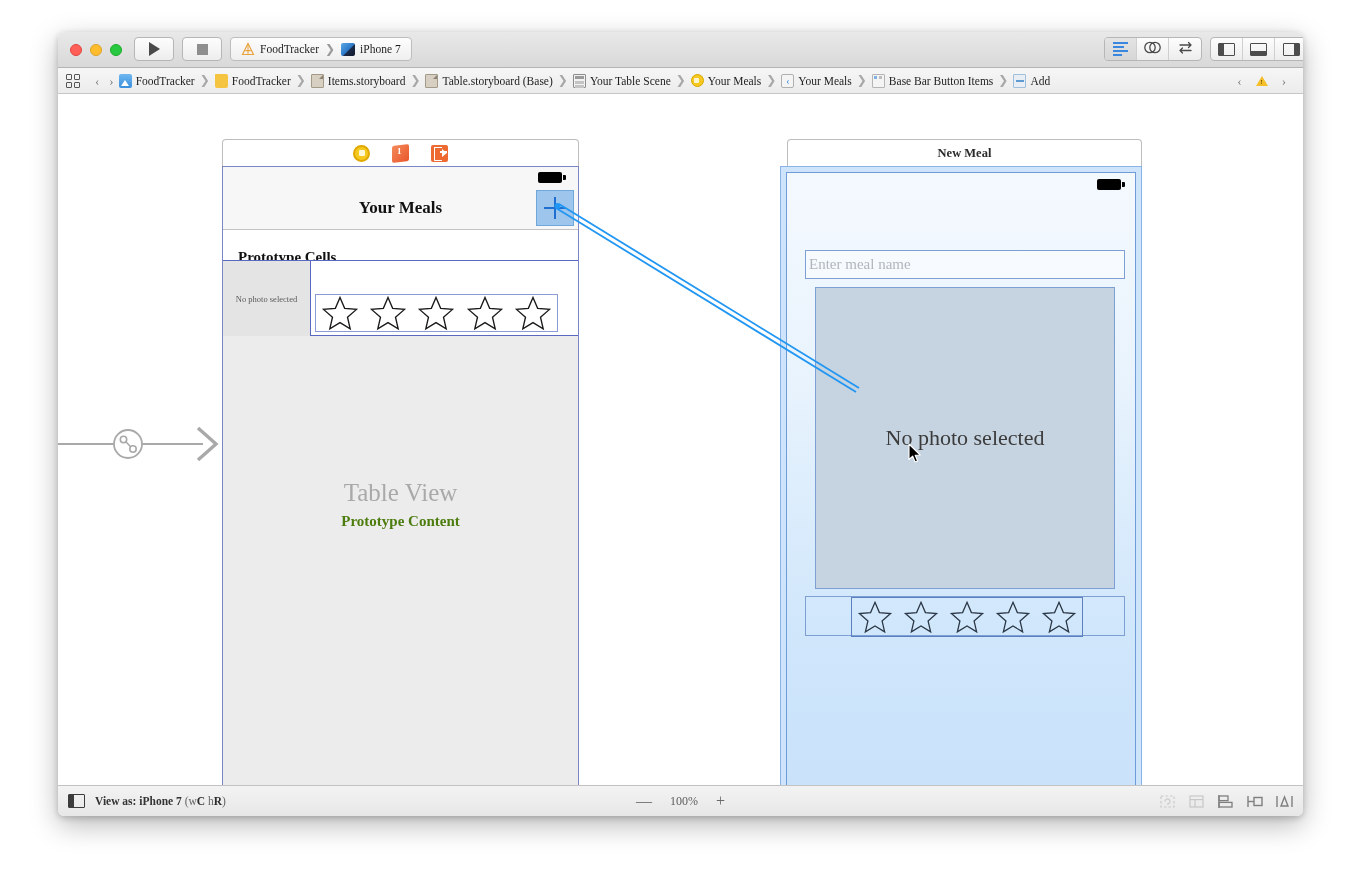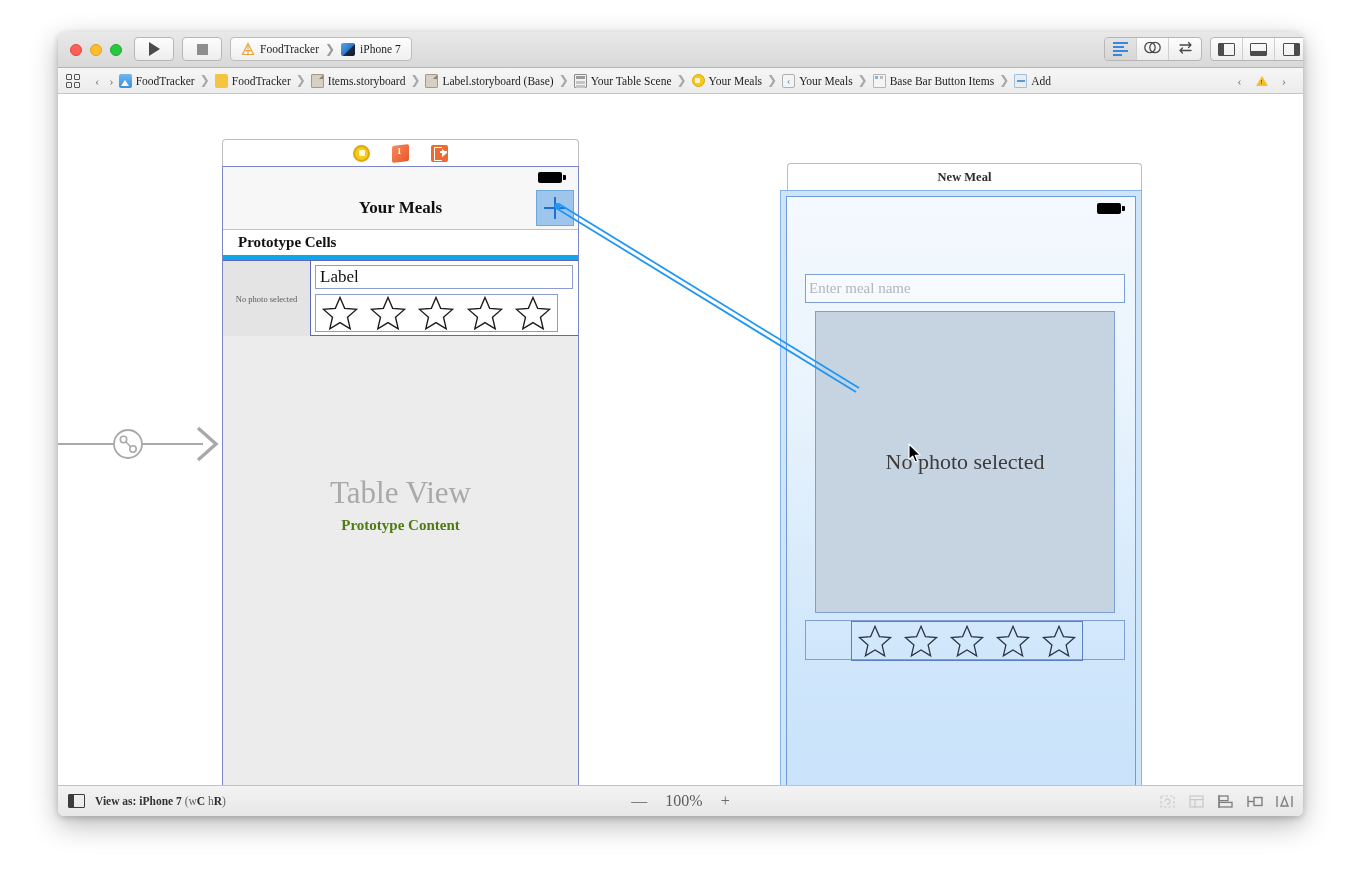--- a/index.html
+++ b/index.html
@@ -313,22 +313,22 @@
   }
   .plus-glyph { position: relative; width: 22px; height: 22px; }
   .plus-glyph::before {
     content:""; position:absolute; left:0; top:10px; width:22px; height:2px; background:#1f6fd0;
   }
   .plus-glyph::after {
     content:""; position:absolute; left:10px; top:0; width:2px; height:22px; background:#1f6fd0;
   }
 
   #proto-header {
-    position: absolute; left: 0; top: 63px; width: 100%; height: 30px;
-    background: #fff; border-bottom: 5px solid #0ea5e9;
+    position: absolute; left: 0; top: 76px; width: 100%; height: 30px;
+    background: #fff; border-bottom: 2px solid #0ea5e9;
     display: flex; align-items: center; padding-left: 15px;
     font-size: 15px; font-weight: bold; color: #111;
   }
   #proto-cell {
     position: absolute; left: 0; top: 93px; width: 100%; height: 76px;
     background: #fff;
     border-top: 1.5px solid #5b68c0; border-bottom: 1.5px solid #5b68c0;
   }
   #cell-photo {
     position: absolute; left: 0; top: 0; width: 88px; height: 76px;
@@ -348,30 +348,30 @@
     display: flex; align-items: center; justify-content: space-around;
     overflow: hidden;
   }
   #tableview {
     position: absolute; left: 0; top: 169px; right: 0; bottom: 0;
     background: #ececec;
     display: flex; flex-direction: column;
     align-items: center; justify-content: center;
     padding-bottom: 125px;
   }
-  #tv-title { font-size: 31px; color: #a9a9a9; }
+  #tv-title { font-size: 25px; color: #a9a9a9; }
   #tv-sub { font-size: 15px; color: #4d7c0f; margin-top: 6px; font-weight: 600; }
 
   
   #entry-arrow { position: absolute; left: 0; top: 320px; width: 170px; height: 60px; }
 
   
   #scene-right {
     position: absolute; left: 722px; top: 45px;
-    width: 362px; height: 665px; margin-top: 24px;
+    width: 362px; height: 665px;
   }
   #right-label-bar {
     position: absolute; left: 7px; top: 0; width: 355px; height: 27px;
     background: #fff; border: 1px solid #bdbdbd; border-bottom: none;
     border-radius: 4px 4px 0 0;
     display: flex; align-items: center; justify-content: center;
     font-size: 12.5px; font-weight: bold; color: #2b2b2b;
   }
   #right-outer {
     position: absolute; left: 0; top: 27px; width: 362px; height: 638px;
@@ -445,21 +445,21 @@
   }
   #viewas-text { font-weight: bold; }
   #viewas-text .trait { font-weight: normal; color: #666; }
   #viewas-text .trait b { color: #2c2c2c; }
   #zoomctl {
     position: absolute; left: 50%; transform: translateX(-50%);
     display: flex; align-items: center; gap: 18px;
     color: #6a6a6a;
   }
   .zsign { font-size: 16px; user-select: none; }
-  #zoomval { font-size: 16px; color: #5c5c5c; }
+  #zoomval { font-size: 12px; color: #5c5c5c; }
   #al-buttons {
     margin-left: auto; display: flex; align-items: center; gap: 11px;
   }
   .alb { width: 18px; height: 15px; position: relative; opacity: 0.72; }
   .alb svg { display: block; }
 </style>
 </head>
 <body>
 
 <div id="window">
@@ -554,21 +554,21 @@
     <span class="crumb-sep">❯</span>
 
     <span class="crumb">
       <span class="ci ci-sb"></span>
       <span>Items.storyboard</span>
     </span>
     <span class="crumb-sep">❯</span>
 
     <span class="crumb">
       <span class="ci ci-sb"></span>
-      <span>Label.storyboard (Base)</span>
+      <span>Table.storyboard (Base)</span>
     </span>
     <span class="crumb-sep">❯</span>
 
     <span class="crumb">
       <span class="ci ci-scene"></span>
       <span>Your Table Scene</span>
     </span>
     <span class="crumb-sep">❯</span>
 
     <span class="crumb">
@@ -633,21 +633,20 @@
           <span id="left-navtitle">Your Meals</span>
           <div id="plus-btn">
             <span class="plus-glyph"></span>
           </div>
         </div>
 
         <div id="proto-header">Prototype Cells</div>
 
         <div id="proto-cell">
           <div id="cell-photo">No photo selected</div>
-          <div id="cell-label">Label</div>
           <div id="cell-rating">
             <svg class="star" width="42" height="36" viewBox="0 0 24 24">
                 <path d="M12 1.6 L15.1 8.9 L23 9.6 L17 14.8 L18.8 22.5 L12 18.4 L5.2 22.5 L7 14.8 L1 9.6 L8.9 8.9 Z" fill="none" stroke="#1a1a1a" stroke-width="0.9"></path>
               </svg>
             <svg class="star" width="42" height="36" viewBox="0 0 24 24">
                 <path d="M12 1.6 L15.1 8.9 L23 9.6 L17 14.8 L18.8 22.5 L12 18.4 L5.2 22.5 L7 14.8 L1 9.6 L8.9 8.9 Z" fill="none" stroke="#1a1a1a" stroke-width="0.9"></path>
               </svg>
             <svg class="star" width="42" height="36" viewBox="0 0 24 24">
                 <path d="M12 1.6 L15.1 8.9 L23 9.6 L17 14.8 L18.8 22.5 L12 18.4 L5.2 22.5 L7 14.8 L1 9.6 L8.9 8.9 Z" fill="none" stroke="#1a1a1a" stroke-width="0.9"></path>
               </svg>

